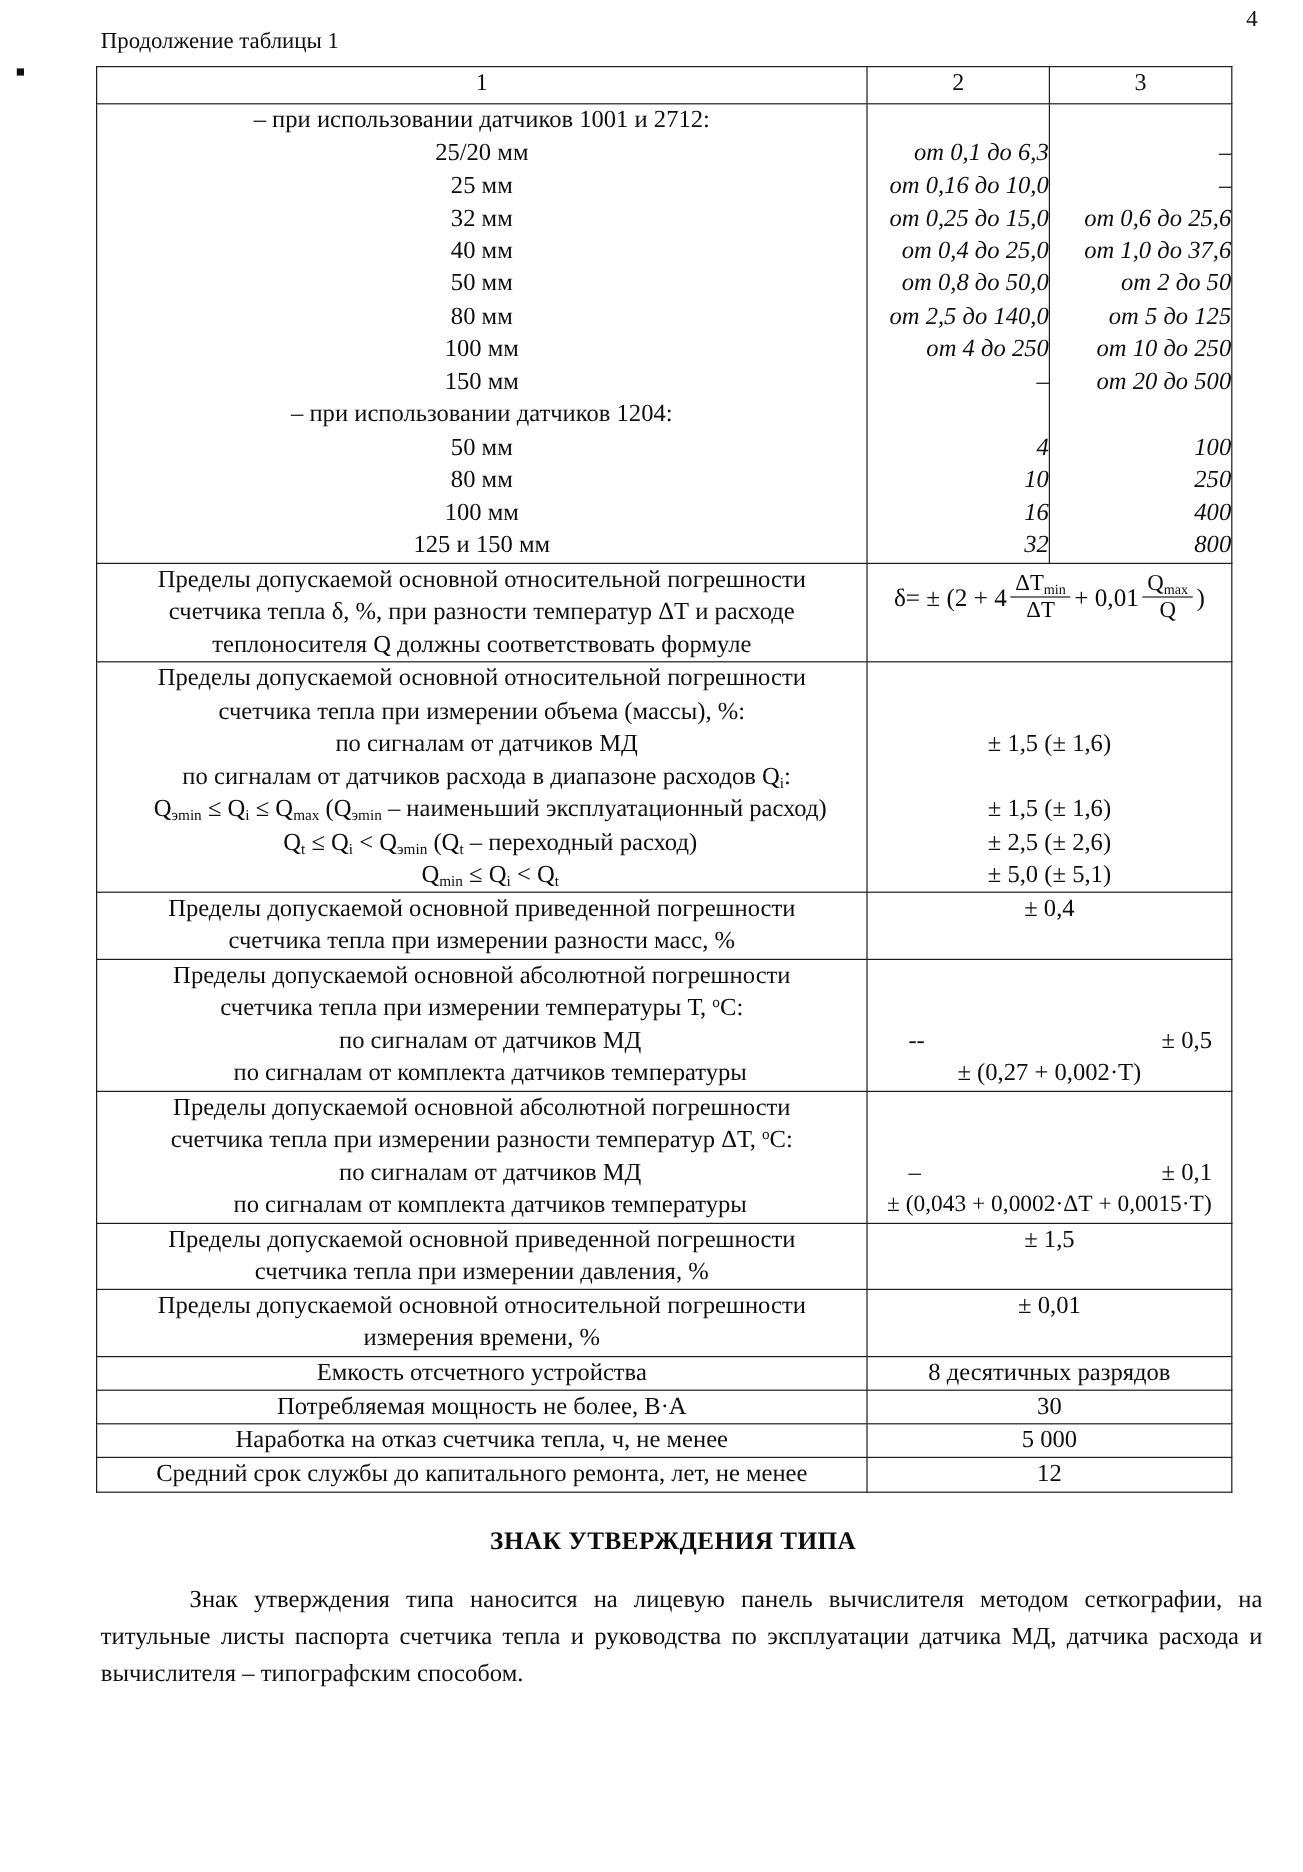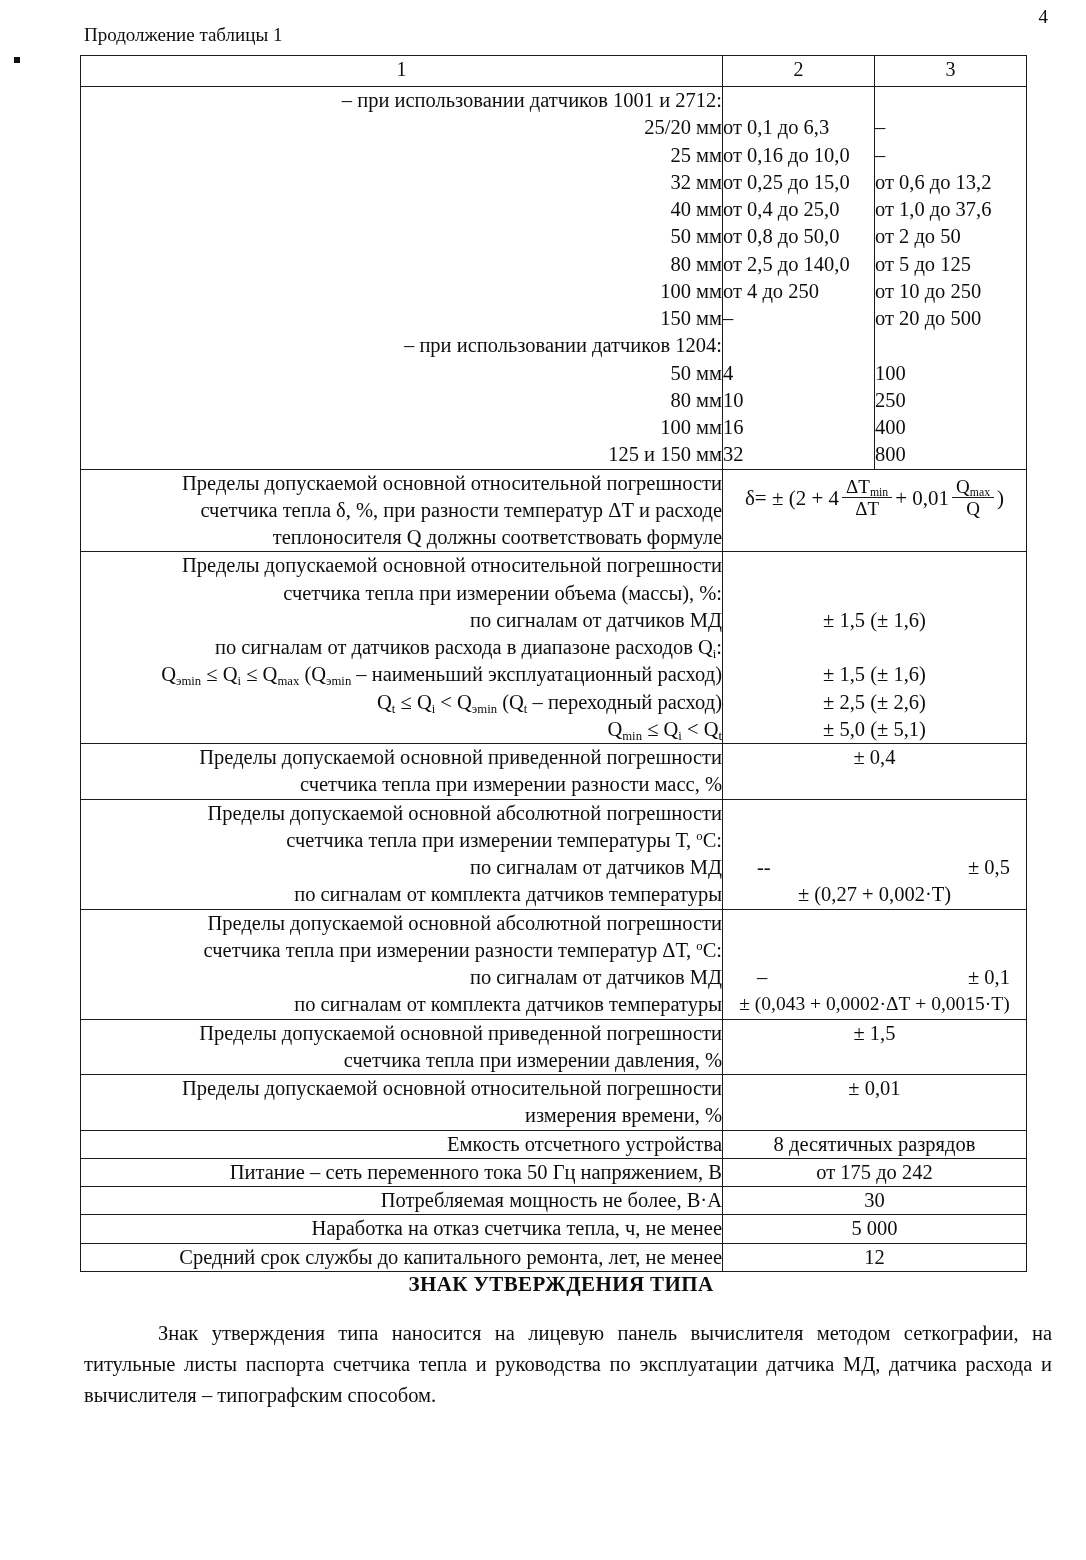--- a/index.html
+++ b/index.html
@@ -68,25 +68,26 @@
   .hdr td {
     text-align: center;
     font-size: 20px;
     height: 30px;
     vertical-align: middle;
     padding-bottom: 2px;
   }
 
   .c1 {
     padding: 1px 4px 1px 6px;
+    text-align: center;
+  }
+  .cnum {
     text-align: right;
-  }
-  .cnum {
-    text-align: left;
     padding: 1px 6px 2px 6px;
+    font-style: italic;
   }
   .cwide {
     text-align: center;
     padding: 4px 8px;
     vertical-align: middle;
     margin-top: 36px;
   }
 
   .lines > div { white-space: nowrap; }
   .indent1 { padding-left: 8px; }
@@ -221,21 +222,21 @@
               <div>10</div>
               <div>16</div>
               <div>32</div>
             </div>
       </td>
       <td class="cnum">
         <div class="lines" id="sizes-col3">
               <div class="blankline">x</div>
               <div>–</div>
               <div>–</div>
-              <div>от 0,6 до 13,2</div>
+              <div>от 0,6 до 25,6</div>
               <div>от 1,0 до 37,6</div>
               <div>от 2 до 50</div>
               <div>от 5 до 125</div>
               <div>от 10 до 250</div>
               <div>от 20 до 500</div>
               <div class="blankline">x</div>
               <div>100</div>
               <div>250</div>
               <div>400</div>
               <div>800</div>
@@ -355,24 +356,20 @@
             </div>
       </td>
       <td class="cwide" colspan="2">± 0,01</td>
     </tr>
 
     </tbody>
       <tbody id="simple-rows">
         <tr>
           <td class="c1">Емкость отсчетного устройства</td>
           <td class="cwide" colspan="2">8 десятичных разрядов</td>
-        </tr>
-        <tr>
-          <td class="c1">Питание – сеть переменного тока 50 Гц напряжением, В</td>
-          <td class="cwide" colspan="2">от 175 до 242</td>
         </tr>
         <tr>
           <td class="c1">Потребляемая мощность не более, В·А</td>
           <td class="cwide" colspan="2">30</td>
         </tr>
         <tr>
           <td class="c1">Наработка на отказ счетчика тепла, ч, не менее</td>
           <td class="cwide" colspan="2">5 000</td>
         </tr>
         <tr>

